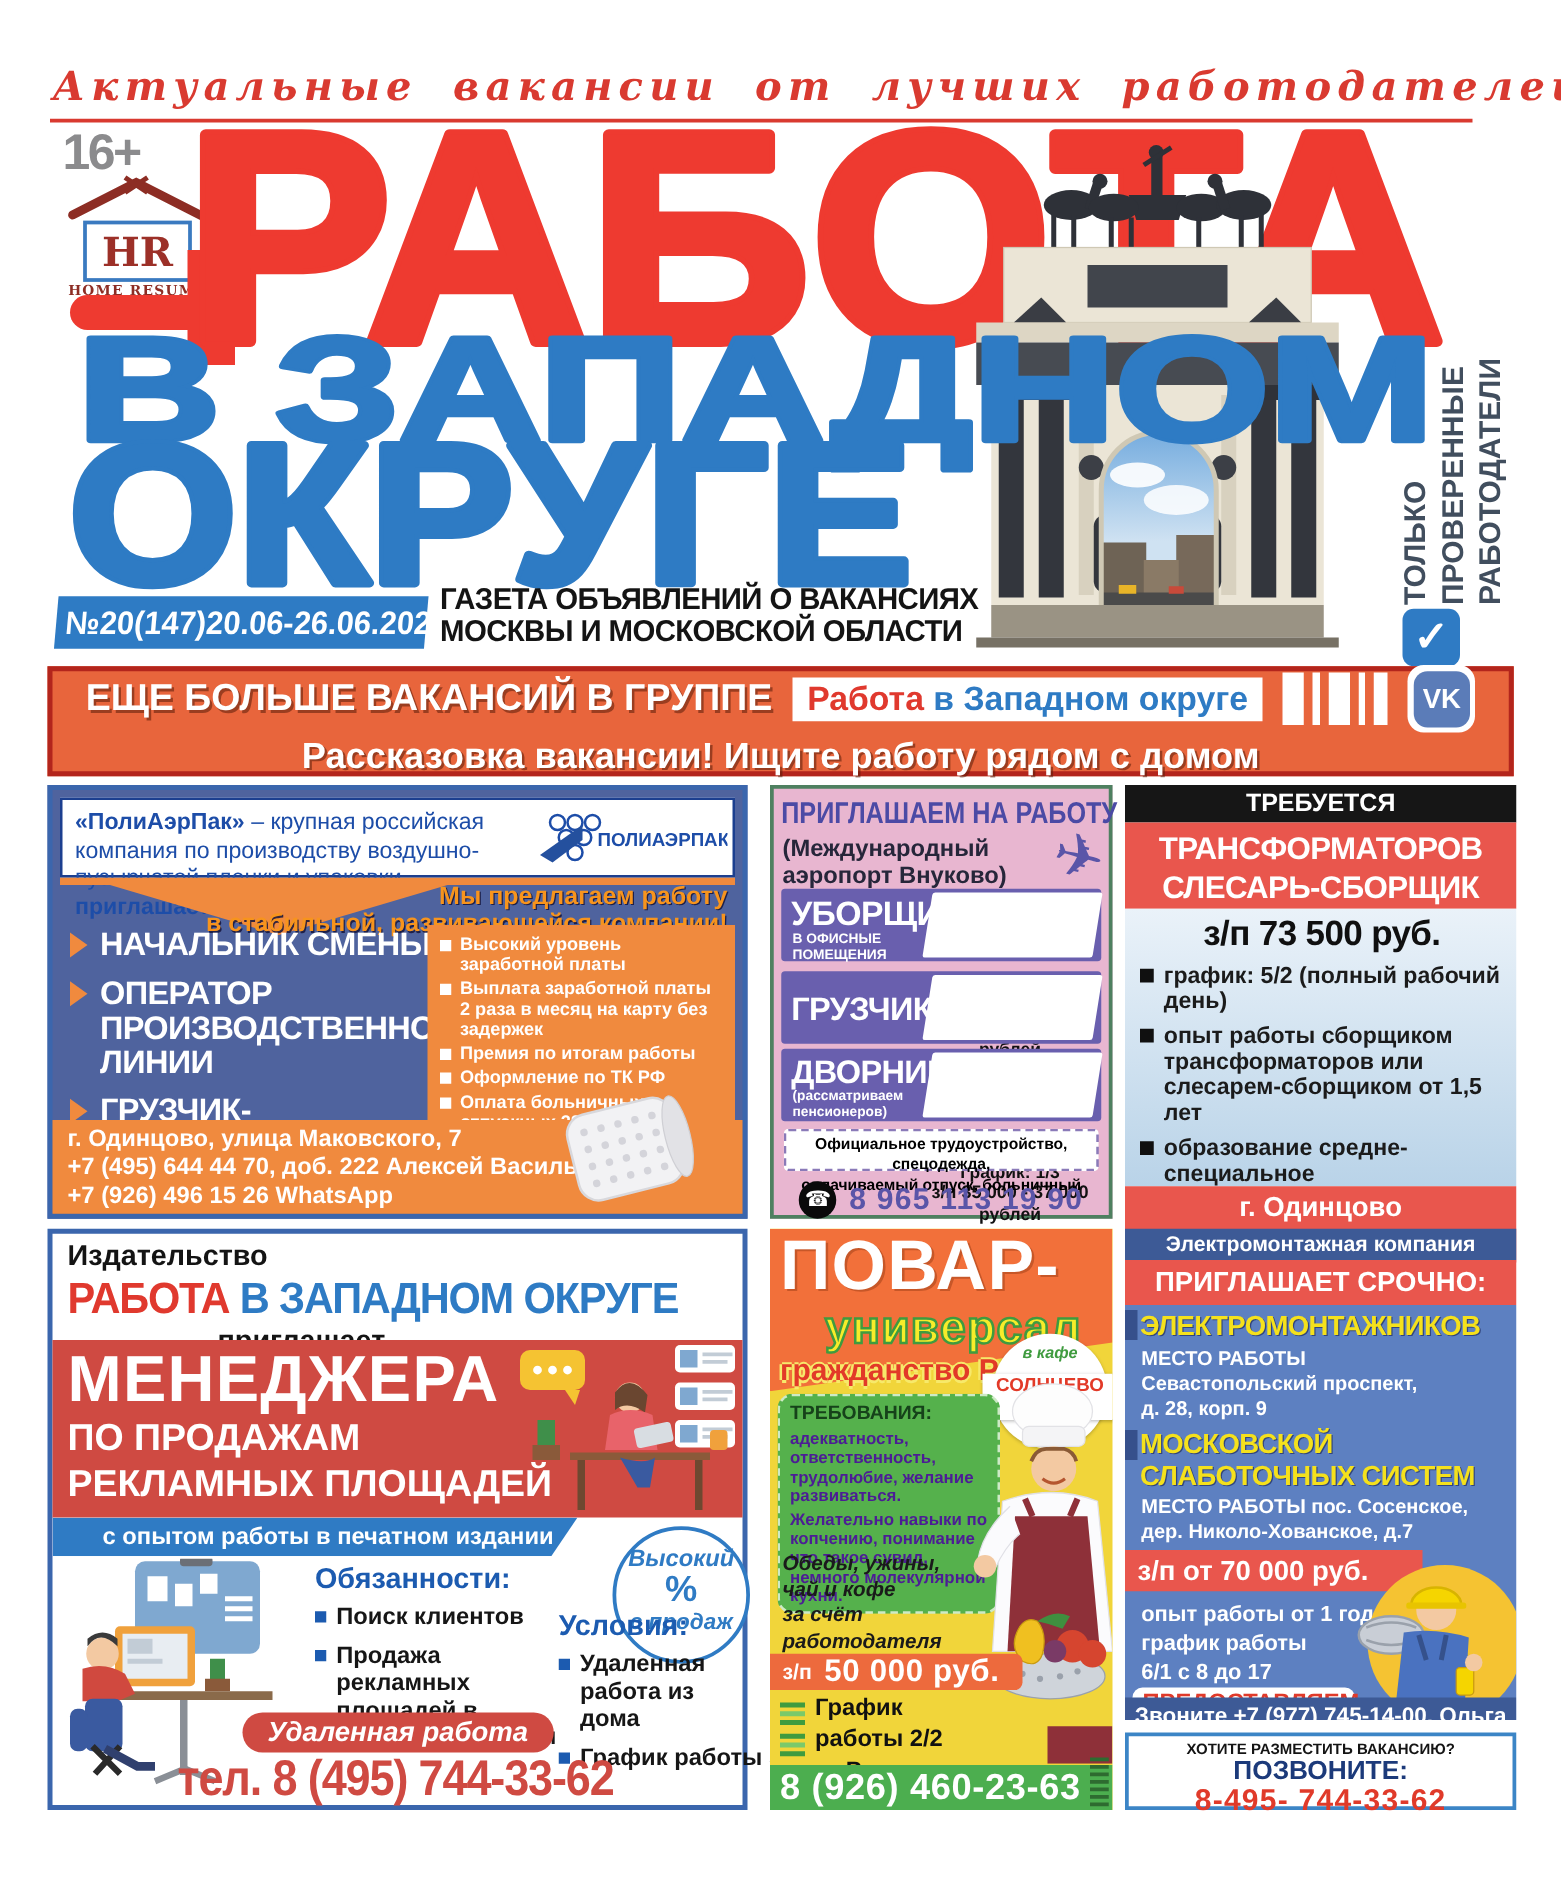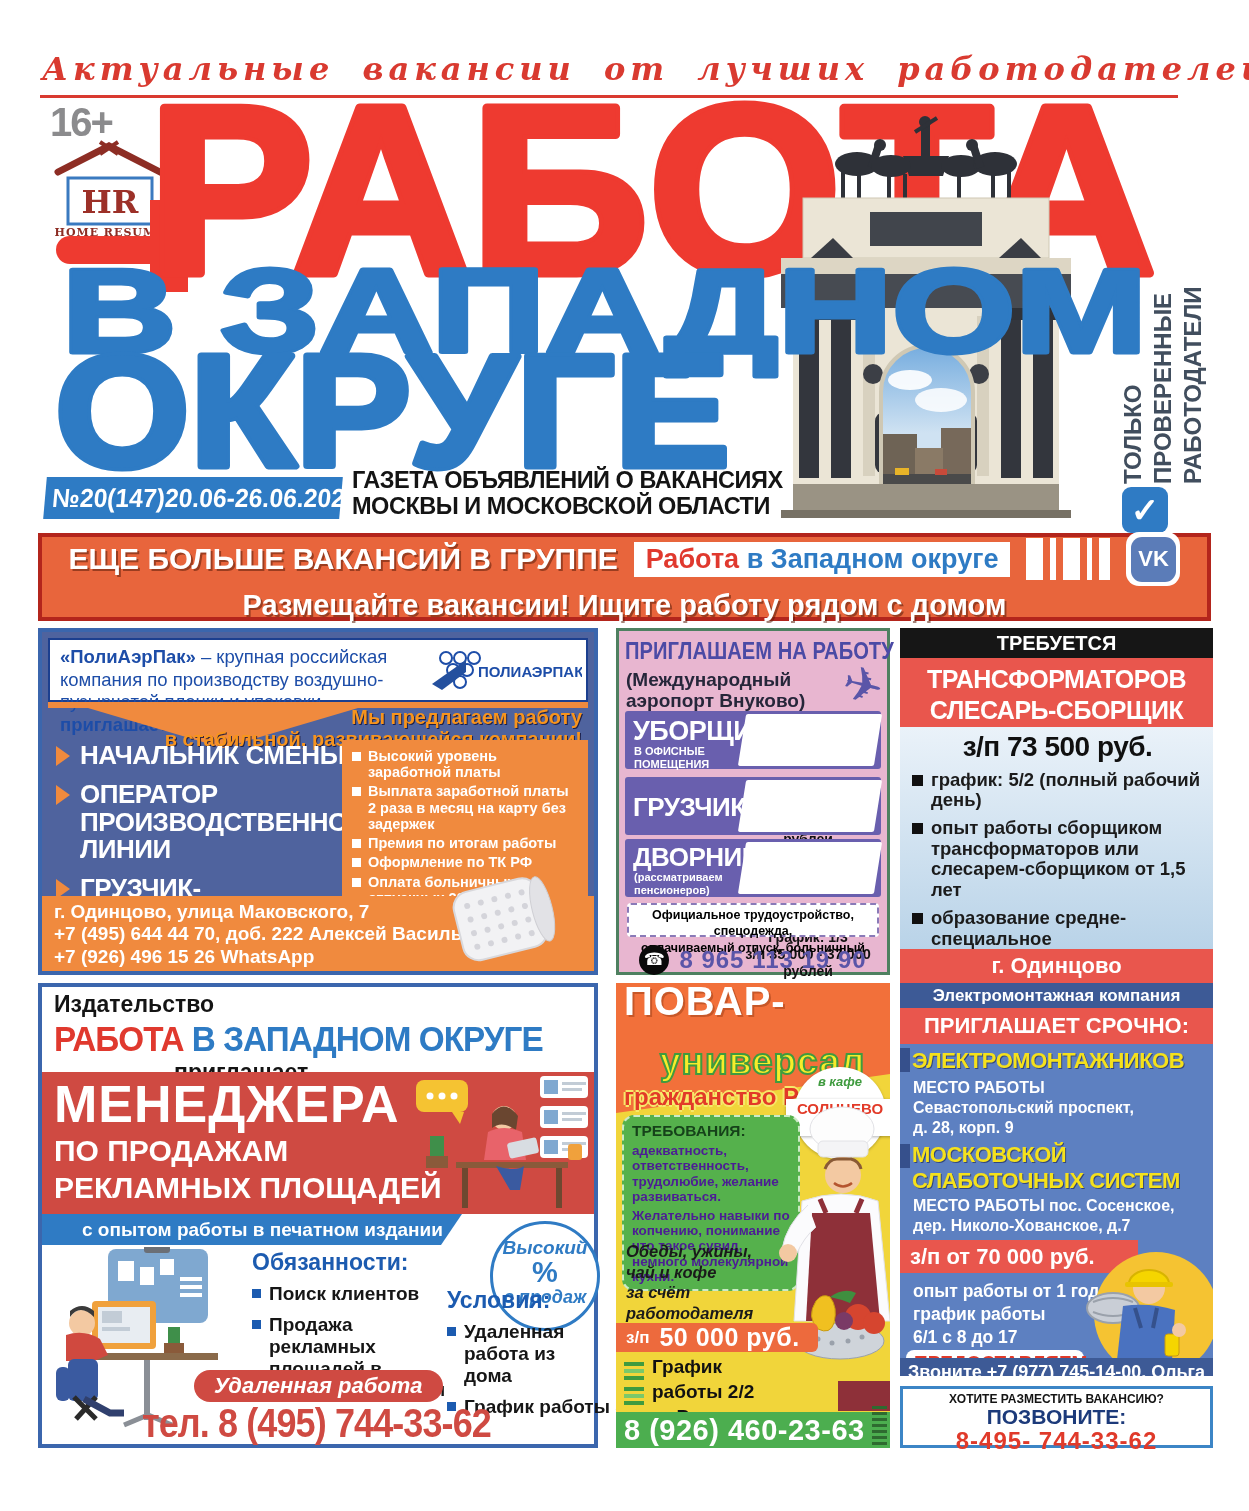--- a/index.html
+++ b/index.html
@@ -93,21 +93,21 @@
   .sqblue{width:9px;height:9px;background:#1c5bb0;margin-top:6px;flex:none;}
   .mg-li span{color:#161616;font-weight:bold;font-size:19px;line-height:1.15;}
   .mg-pill{position:absolute;left:152px;top:383px;background:#cf4a42;border-radius:16px;color:#fff;
            font-style:italic;font-weight:bold;font-size:22px;padding:3px 20px;white-space:nowrap;}
   .mg-phone{position:absolute;left:100px;top:414px;color:#cf4a42;font-weight:bold;font-size:40px;letter-spacing:-1px;
             transform:scaleX(.9);transform-origin:left;white-space:nowrap;}
   
   .ad2m{left:616px;top:983px;width:274px;height:465px;background:#f1d53a;overflow:hidden;}
   .pv-orange{position:absolute;left:0;top:0;right:0;height:130px;background:#f2703a;
              clip-path:polygon(0 0,100% 0,100% 70%,0 100%);}
-  .pv-title{position:absolute;left:8px;top:-4px;color:#fff;font-weight:bold;font-size:40px;letter-spacing:1px;
+  .pv-title{position:absolute;left:8px;top:-4px;color:#fff;font-weight:bold;font-size:56px;letter-spacing:1px;
             text-shadow:2px 2px 0 rgba(120,40,10,.35);}
   .pv-sub{position:absolute;left:8px;top:58px;color:#f7ec2a;font-weight:bold;font-size:37px;
           -webkit-text-stroke:2px #3f9b3f;letter-spacing:1px;margin-left:36px;}
   .pv-cit{position:absolute;left:8px;top:100px;color:#e23a28;font-weight:bold;font-size:24px;
           text-shadow:-2px 0 0 #f7e96a,2px 0 0 #f7e96a,0 -2px 0 #f7e96a,0 2px 0 #f7e96a;}
   .pv-badge{position:absolute;right:4px;top:84px;width:92px;height:92px;background:#fff;border-radius:50%;
             box-shadow:0 1px 3px rgba(0,0,0,.25);}
   .pv-bt{position:absolute;left:0;right:0;top:7px;text-align:center;color:#3f9b3f;font-weight:bold;font-size:13px;font-style:italic;}
   .pv-bn{position:absolute;left:-8px;right:-8px;top:32px;background:#fff;box-shadow:0 1px 3px rgba(0,0,0,.3);
          text-align:center;color:#e23a28;font-weight:bold;font-size:15px;line-height:1.1;padding:2px 0;}
@@ -269,21 +269,21 @@
         <div style="width:17px;"></div>
           <div style="width:6px;"></div>
           <div style="width:17px;"></div>
         <div style="width:5px;"></div>
           <div style="width:11px;"></div>
       </span>
       <span class="vkw">
         <span class="vk">VK</span>
       </span>
     </div>
-    <div class="brow2">Размещайте вакансии!  Ищите работу рядом с домом</div>
+    <div class="brow2">Рассказовка вакансии!  Ищите работу рядом с домом</div>
   </div>
 
   <div class="x ad1l">
     <div class="pap-head">
       <span class="b">«ПолиАэрПак»</span><span> – крупная российская компания по производству воздушно-пузырчатой пленки и упаковки </span><span class="b">приглашает на работу:</span>
     </div>
     <svg class="x" style="right:12px;top:12px;" width="150" height="52" viewBox="0 0 150 52">
       <g fill="none" stroke="#1d4da8" stroke-width="2">
         <circle cx="14" cy="14" r="6"></circle>
           <circle cx="28" cy="14" r="6"></circle>

